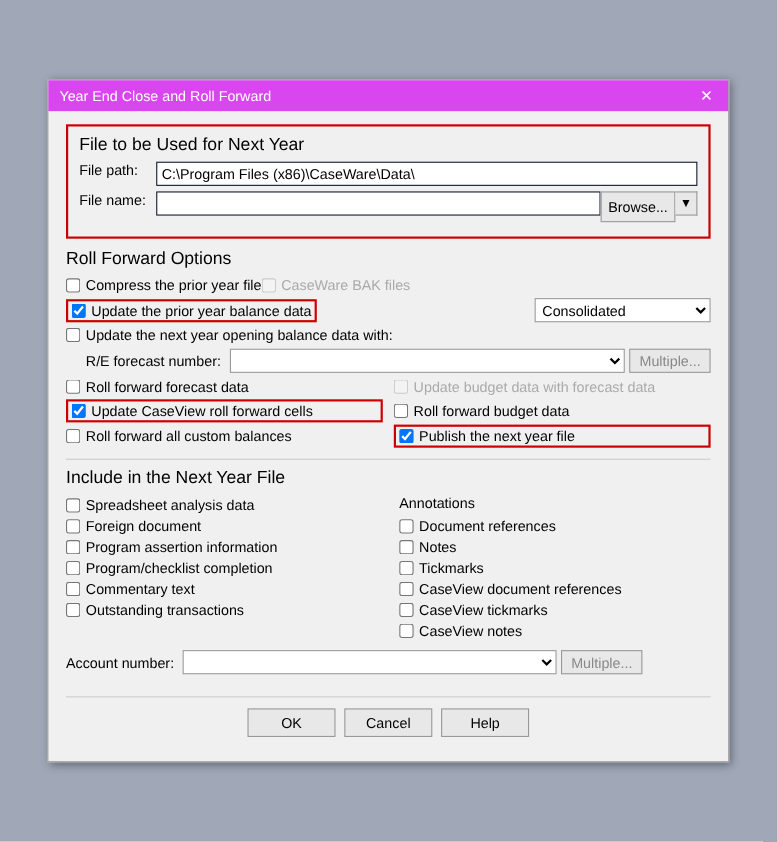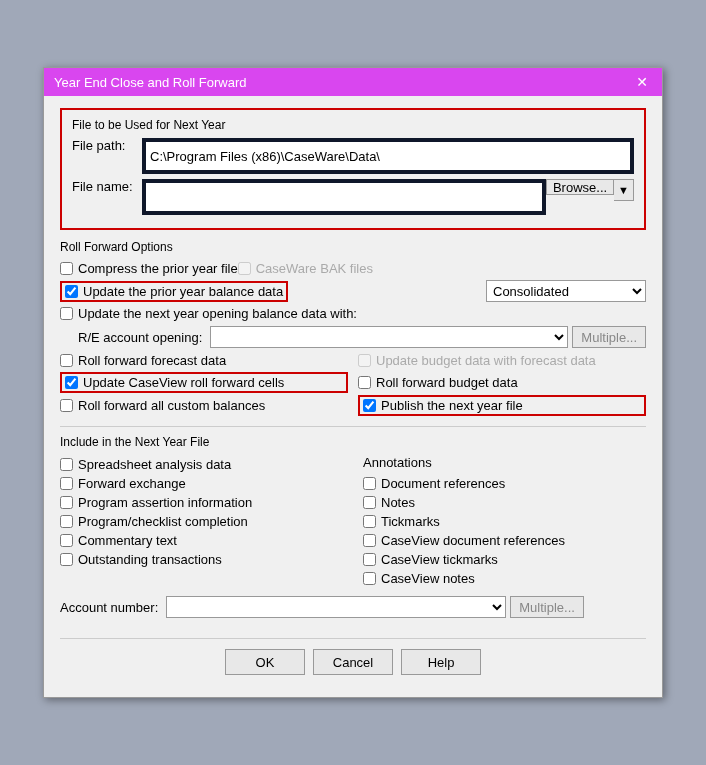--- a/index.html
+++ b/index.html
@@ -40,44 +40,44 @@
     .dialog-body {
       padding: 12px 16px 10px 16px;
     }
     
     .section-bordered {
       border: 2px solid #cc0000;
       padding: 8px 10px;
       margin-bottom: 10px;
     }
     .section-title {
-      font-size: 12px;
+      font-size: 16px;
       font-weight: normal;
       margin-bottom: 6px;
       color: #000;
     }
     .field-row {
       display: flex;
       align-items: flex-start;
       margin-bottom: 5px;
     }
     .field-label {
       width: 70px;
       font-size: 13px;
     }
     .field-input {
       flex: 1;
-      height: 36px;
-      border: 4px solid #0f172a;
+      height: 22px;
+      border: 1px solid #0f172a;
       background: white;
       padding: 2px 4px;
       font-size: 13px;
     }
     .browse-btn {
-      height: 16px;
+      height: 28px;
       border: 1px solid #999;
       background: #e8e8e8;
       padding: 0 6px;
       cursor: pointer;
       font-size: 13px;
       display: flex;
       align-items: center;
     }
     .browse-dropdown {
       height: 22px;
@@ -257,21 +257,21 @@
       </div>
 
       <div style="display:flex; align-items:center; margin-bottom:2px;">
         <div class="checkbox-row">
           <input type="checkbox" style="">
           <span>Update the next year opening balance data with:</span>
         </div>
       </div>
 
       <div class="re-row">
-        <span class="re-label">R/E account opening:</span>
+        <span class="re-label">R/E forecast number:</span>
         <select class="re-native-select"></select>
         <button class="multiple-btn">Multiple...</button>
       </div>
 
       <div style="display:grid; grid-template-columns:1fr 1fr; gap:2px 10px; margin-bottom:2px;">
         <div class="checkbox-row">
           <input type="checkbox" style="">
           <span>Roll forward forecast data</span>
         </div>
         <div class="checkbox-row disabled-text">
@@ -306,21 +306,21 @@
     <div class="include-section">
       <div class="section-title">Include in the Next Year File</div>
       <div class="include-grid">
         <div class="include-left">
           <div class="checkbox-row">
             <input type="checkbox" style="">
             <span>Spreadsheet analysis data</span>
           </div>
           <div class="checkbox-row">
             <input type="checkbox" style="">
-            <span>Forward exchange</span>
+            <span>Foreign document</span>
           </div>
           <div class="checkbox-row">
             <input type="checkbox" style="">
             <span>Program assertion information</span>
           </div>
           <div class="checkbox-row">
             <input type="checkbox" style="">
             <span>Program/checklist completion</span>
           </div>
           <div class="checkbox-row">

